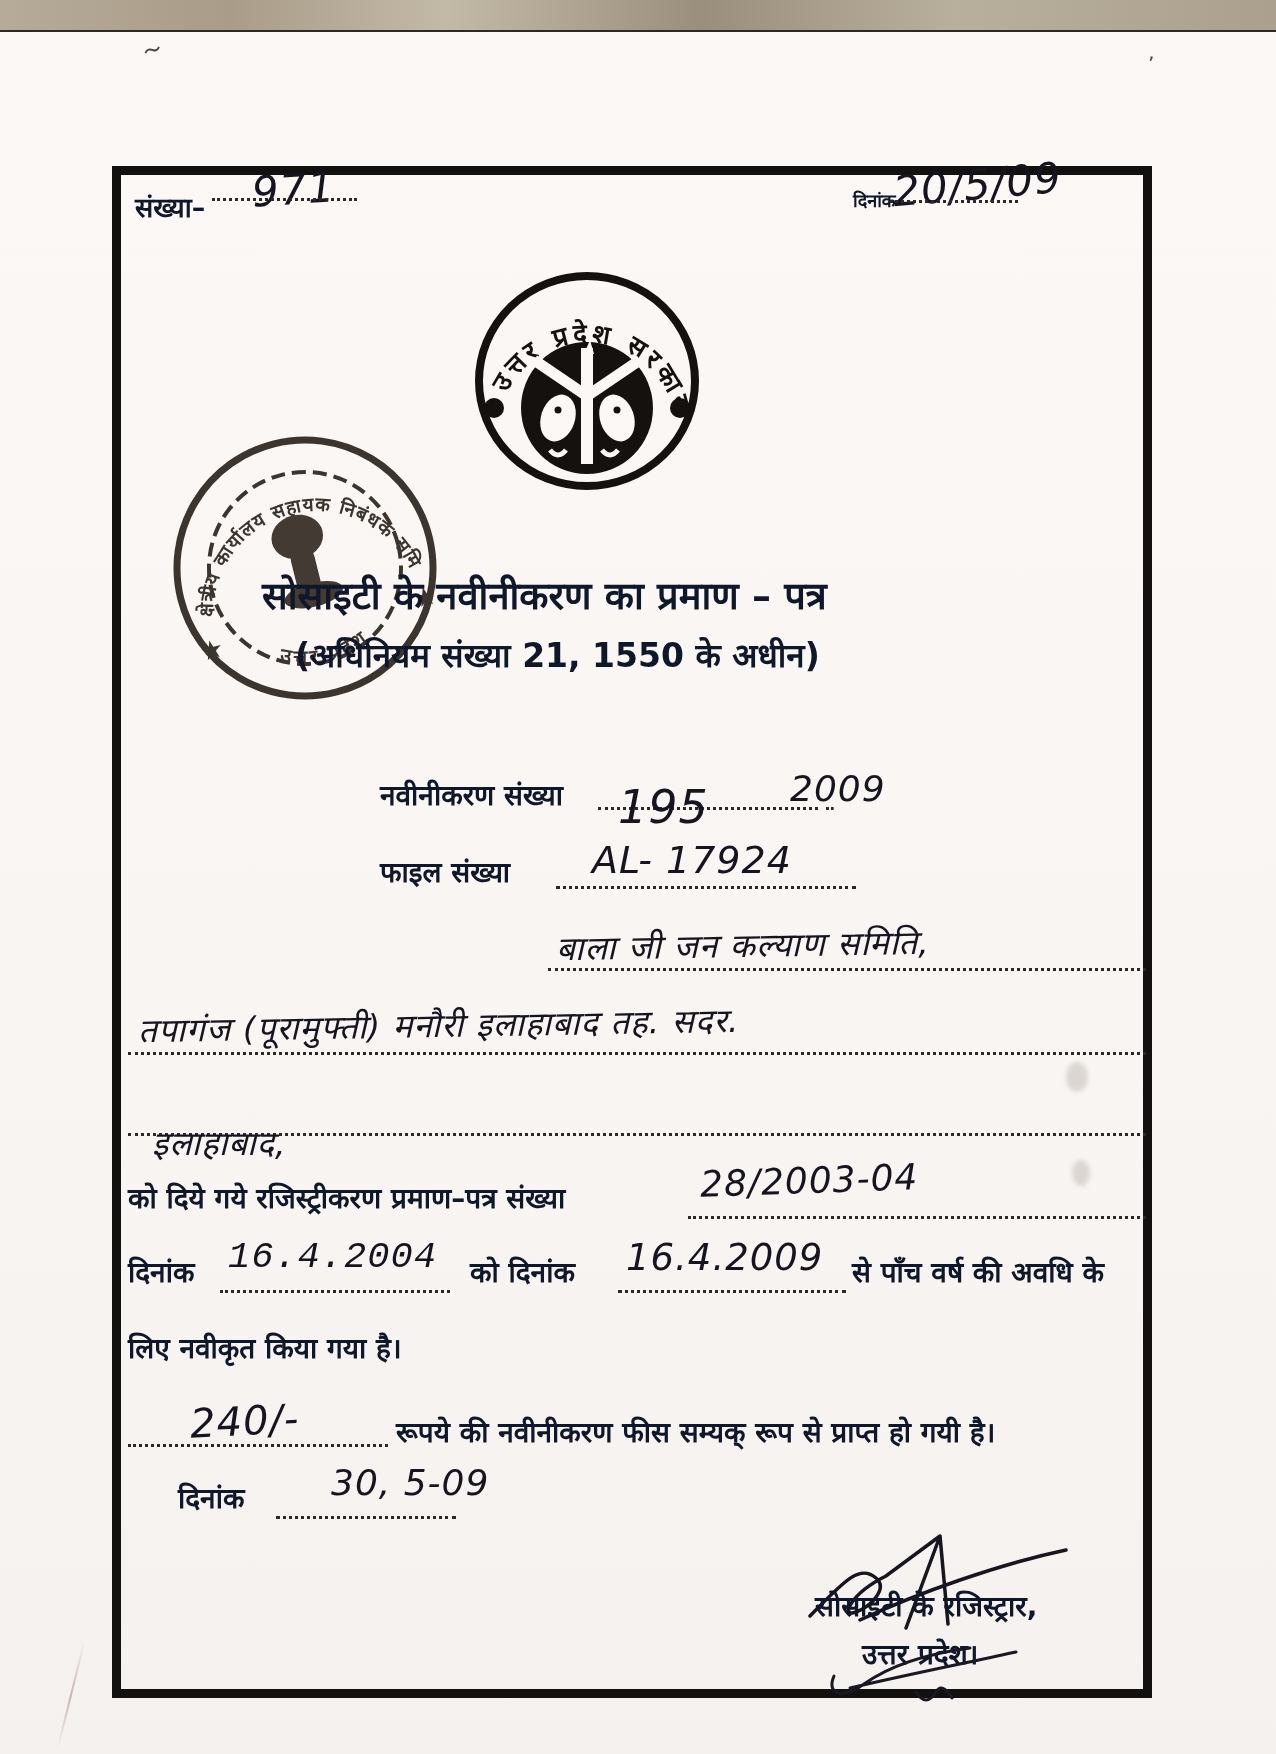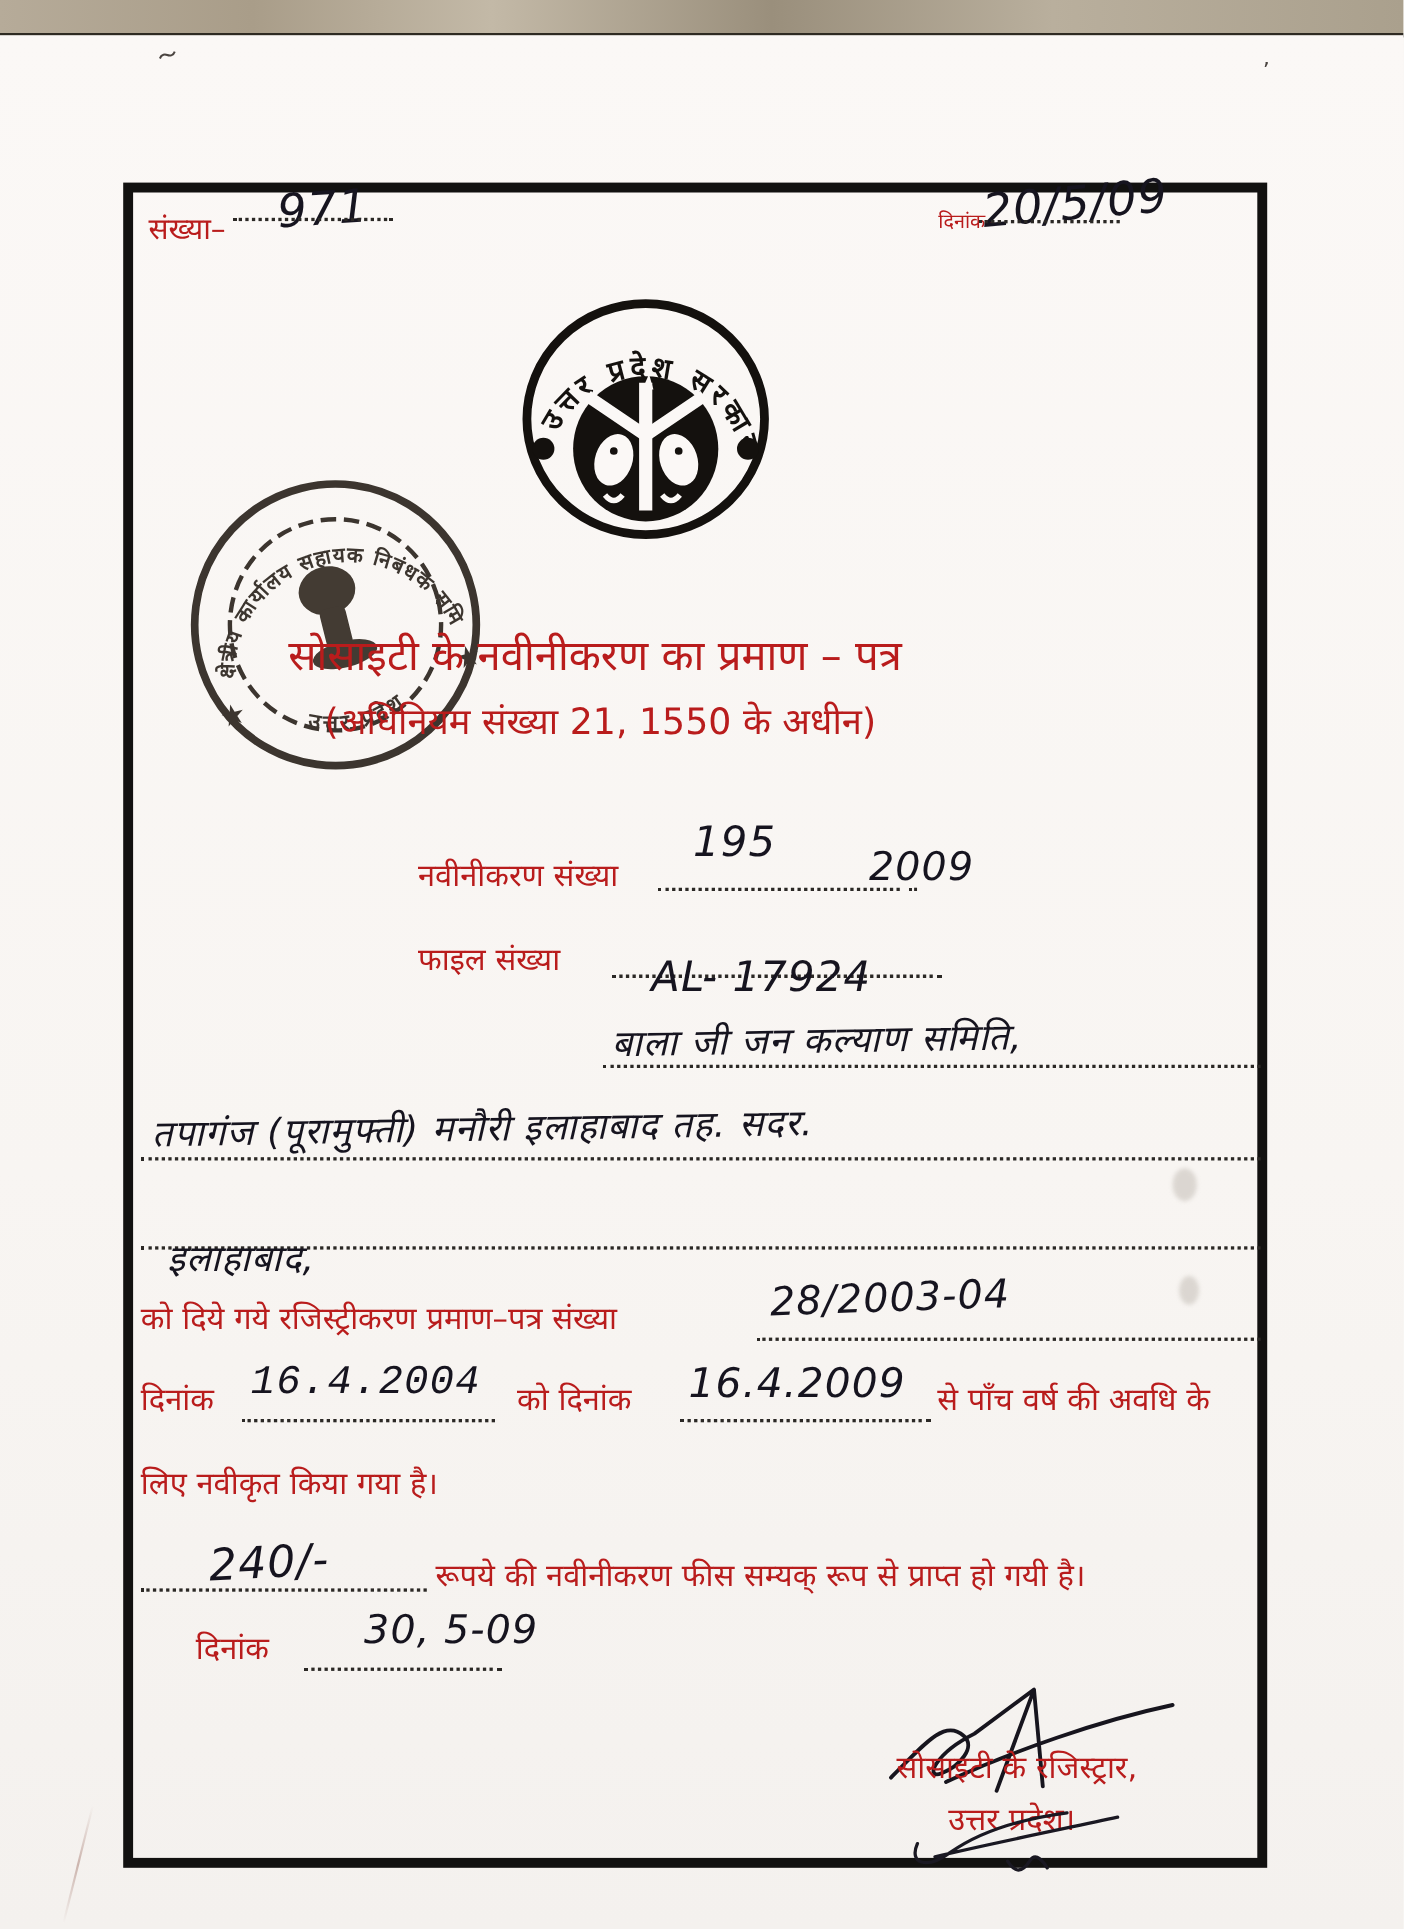--- a/index.html
+++ b/index.html
@@ -16,21 +16,21 @@
     border-bottom:4px solid #2e2a22;
   }
   .paper{
     position:absolute;left:0;top:32px;width:1276px;height:1722px;
     background:linear-gradient(180deg,#fbf8f6 0%,#f8f5f2 60%,#f4f1ee 100%);
   }
   .cert-border{
     position:absolute;left:112px;top:166px;width:1022px;height:1514px;
     border:9px solid #121110;background:transparent;
   }
-  .printed{color:#b91c1c;font-weight:400;}
+  .printed{color:#0f172a;font-weight:700;}
   .hw{
     color:#16141f;font-style:italic;font-weight:400;
     font-family:"DejaVu Sans",sans-serif;letter-spacing:1px;white-space:nowrap;
   }
   .abs{position:absolute;white-space:nowrap;}
   .dotline{position:absolute;border-bottom:3px dotted #2b2825;height:0;}
   .artifact{position:absolute;color:#4a4440;}
   .smudge{position:absolute;background:#c9c3bc;border-radius:50%;filter:blur(2px);opacity:.6;}
   .crease{position:absolute;width:2px;background:linear-gradient(180deg,rgba(150,130,120,0),rgba(170,130,120,.55),rgba(150,130,120,0));transform:rotate(14deg);}
   svg{display:block;}
@@ -107,26 +107,26 @@
       </g>
     </svg>
   </div>
 
   <div class="abs printed" style="left:262px;top:568px;font-size:38px;">सोसाइटी के नवीनीकरण का प्रमाण – पत्र</div>
   <div class="abs printed" style="left:295px;top:632px;font-size:33px;">(अधिनियम संख्या 21, 1550 के अधीन)</div>
 
   <div class="abs printed" style="left:380px;top:775px;font-size:28px;">नवीनीकरण संख्या</div>
   <div class="dotline" style="left:598px;top:807px;width:220px;"></div>
   <div class="dotline" style="left:826px;top:807px;width:8px;"></div>
-  <div class="abs hw" style="left:618px;top:743px;font-size:38px;margin-left:12px;">195</div>
+  <div class="abs hw" style="left:618px;top:780px;font-size:46px;">195</div>
   <div class="abs hw" style="left:790px;top:768px;font-size:36px;">2009</div>
 
   <div class="abs printed" style="left:380px;top:852px;font-size:28px;">फाइल संख्या</div>
   <div class="dotline" style="left:556px;top:886px;width:300px;"></div>
-  <div class="abs hw" style="left:592px;top:838px;font-size:38px;margin-top:28px;">AL- 17924</div>
+  <div class="abs hw" style="left:592px;top:838px;font-size:38px;">AL- 17924</div>
 
   <div class="dotline" style="left:548px;top:968px;width:598px;"></div>
   <div class="abs hw" style="left:556px;top:922px;font-size:33px;transform:rotate(-1deg);">बाला जी जन कल्याण समिति,</div>
 
   <div class="dotline" style="left:128px;top:1052px;width:1018px;"></div>
   <div class="abs hw" style="left:138px;top:1002px;font-size:33px;transform:rotate(-1deg);">तपागंज (पूरामुफ्ती) मनौरी इलाहाबाद तह. सदर.</div>
 
   <div class="dotline" style="left:128px;top:1133px;width:1018px;"></div>
   <div class="abs hw" style="left:152px;top:1088px;font-size:33px;margin-top:32px;">इलाहाबाद,</div>
 

